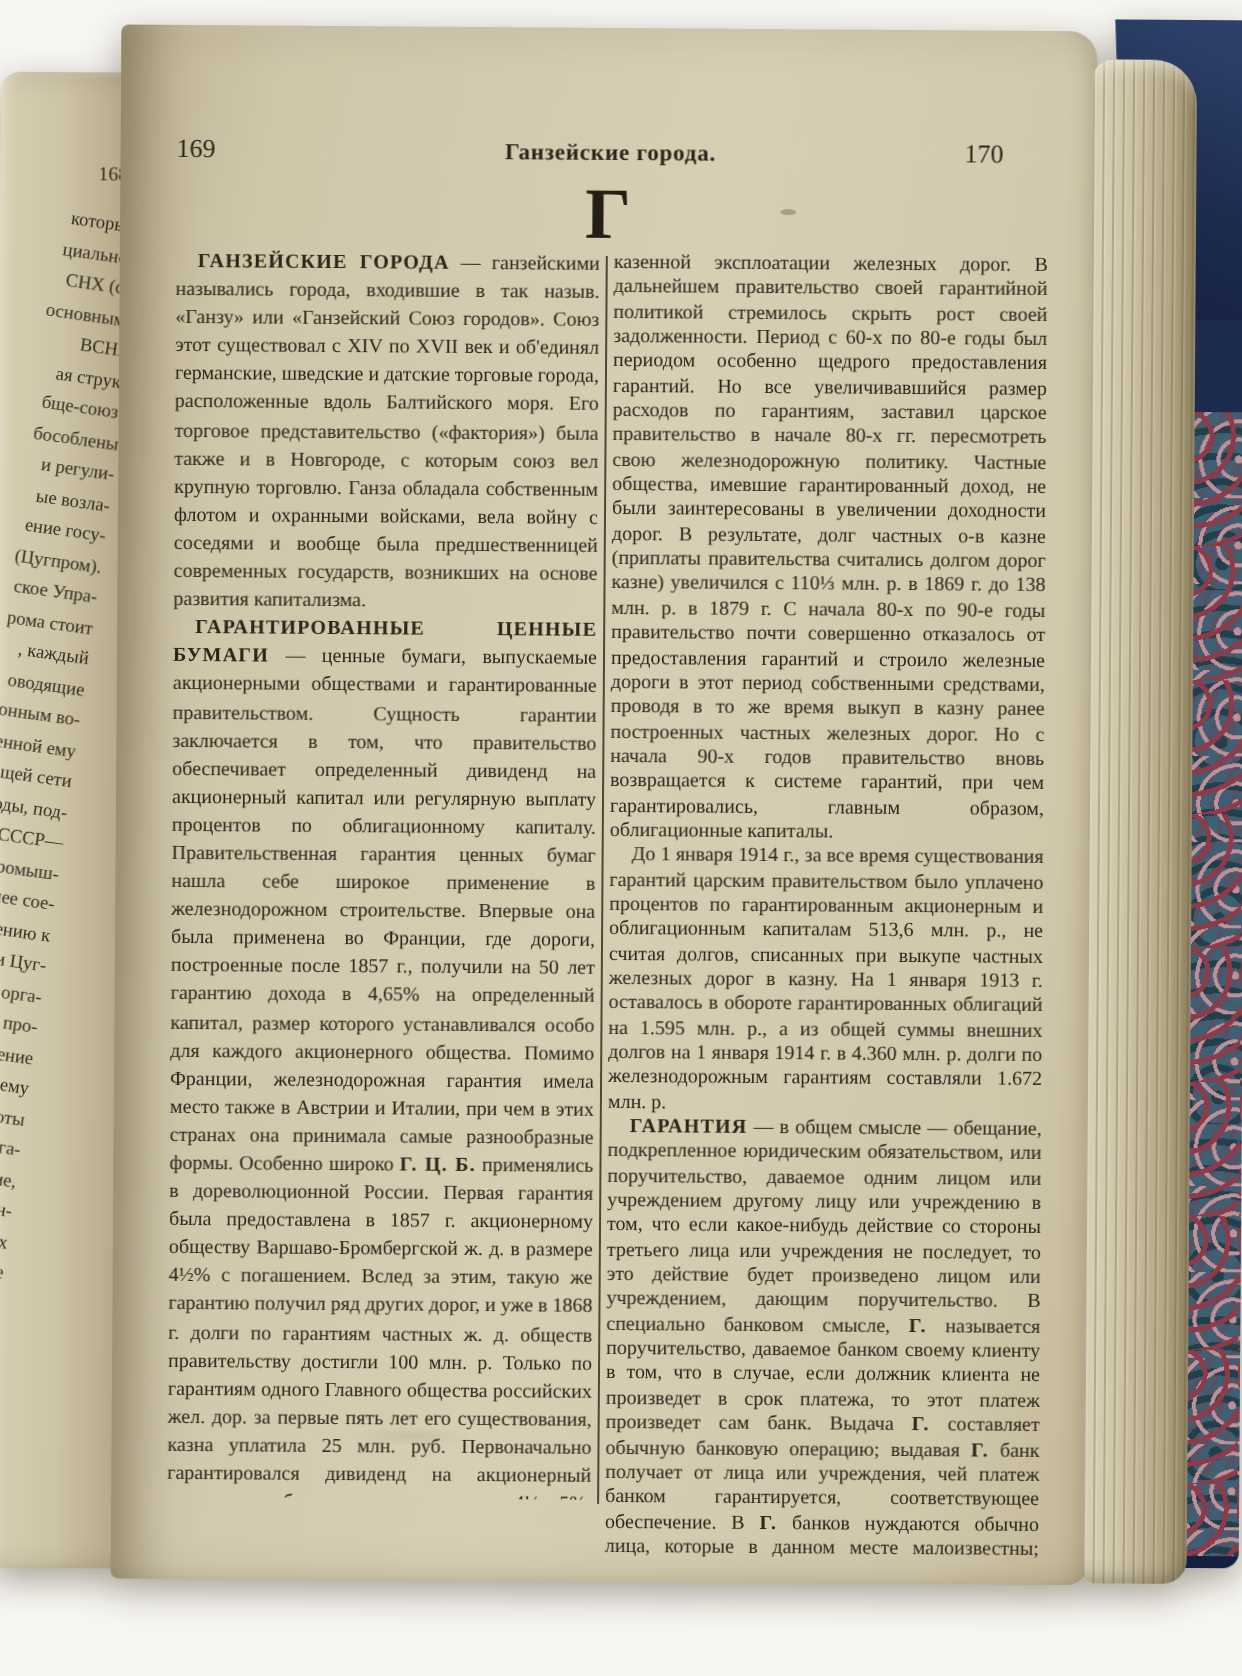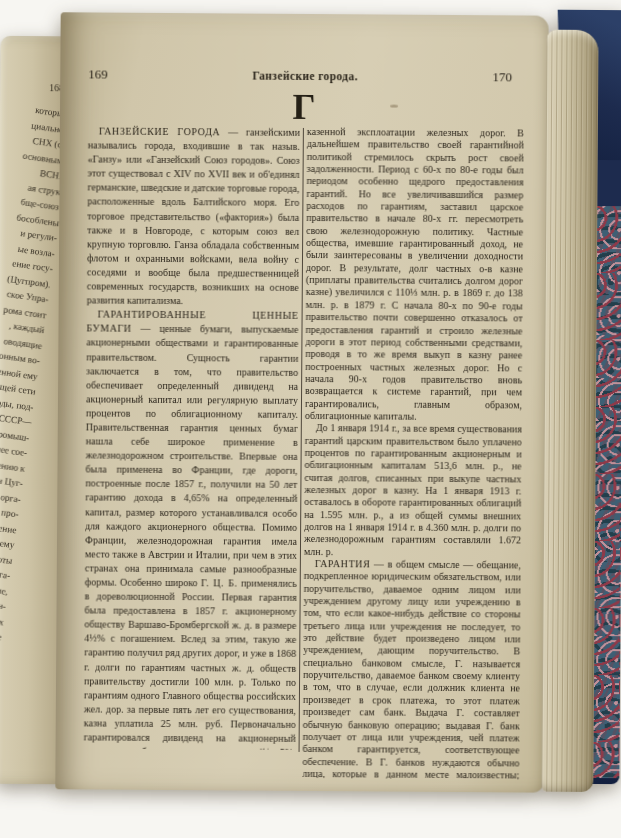--- a/index.html
+++ b/index.html
@@ -19,35 +19,35 @@
               font-size:9.3px;line-height:15.5px;color:rgba(38,32,22,.92);}
 
   
   .main-page{position:absolute;left:60px;top:6px;width:488px;height:777px;
              background:linear-gradient(100deg,#bfb494 0,#d0c6aa 14%,#d7ceb4 50%,#d1c7ab 86%,#c3b897 100%);
              border-radius:4px 14px 10px 4px;
              box-shadow:inset 22px 0 30px -14px rgba(75,60,30,.55), inset -8px 0 14px -8px rgba(75,60,30,.4),
                         inset 0 6px 10px -6px rgba(255,255,248,.5);}
   .page-header{position:absolute;top:54px;left:28px;right:26px;display:flex;align-items:baseline;color:var(--ink,#2b251b);}
   .page-num{font-size:13px;width:40px;}
-  .page-num.right{text-align:center;}
+  .page-num.right{text-align:left;}
   .running-title{flex:1;text-align:center;font-size:11.5px;font-weight:bold;letter-spacing:.4px;}
   .section-letter{position:absolute;top:74px;left:0;width:100%;text-align:center;
                   font-size:36px;line-height:38px;font-weight:bold;color:#241f15;}
 
   .columns{position:absolute;top:112px;left:28px;width:436px;height:656px;display:flex;}
   .col{overflow:hidden;color:var(--ink,#2b251b);}
   .col-left{width:212px;height:624px;}
   .col-divider{width:1px;height:624px;background:var(--divider,#4e463a);margin:2px 3px 0 3px;}
   .col-right{flex:1;height:652px;}
   .col p.para{margin:0;text-align:justify;text-indent:11px;font-size:10px;}
   .col-left p.para{line-height:14.1px;}
   .col-right p.para{line-height:12.35px;}
   .col p.para.cont{text-indent:0;}
-  .seg-b{font-weight:normal;letter-spacing:.6px;margin-top:40px;}
+  .seg-b{font-weight:bold;letter-spacing:.6px;margin-top:40px;}
 
   
   .stain{position:absolute;pointer-events:none;border-radius:50%;}
   .stain.s1{left:330px;top:90px;width:8px;height:3px;background:rgba(90,70,40,.35);}
   .stain.s2{left:120px;top:700px;width:60px;height:10px;background:radial-gradient(closest-side,rgba(120,95,55,.12),transparent);}
 
   
   .page-stack{position:absolute;left:546px;top:20px;width:52px;height:762px;
               background:
                 repeating-linear-gradient(90deg,rgba(115,100,65,.35) 0 1px,rgba(255,255,245,.12) 1px 2px,transparent 2px 5px),

